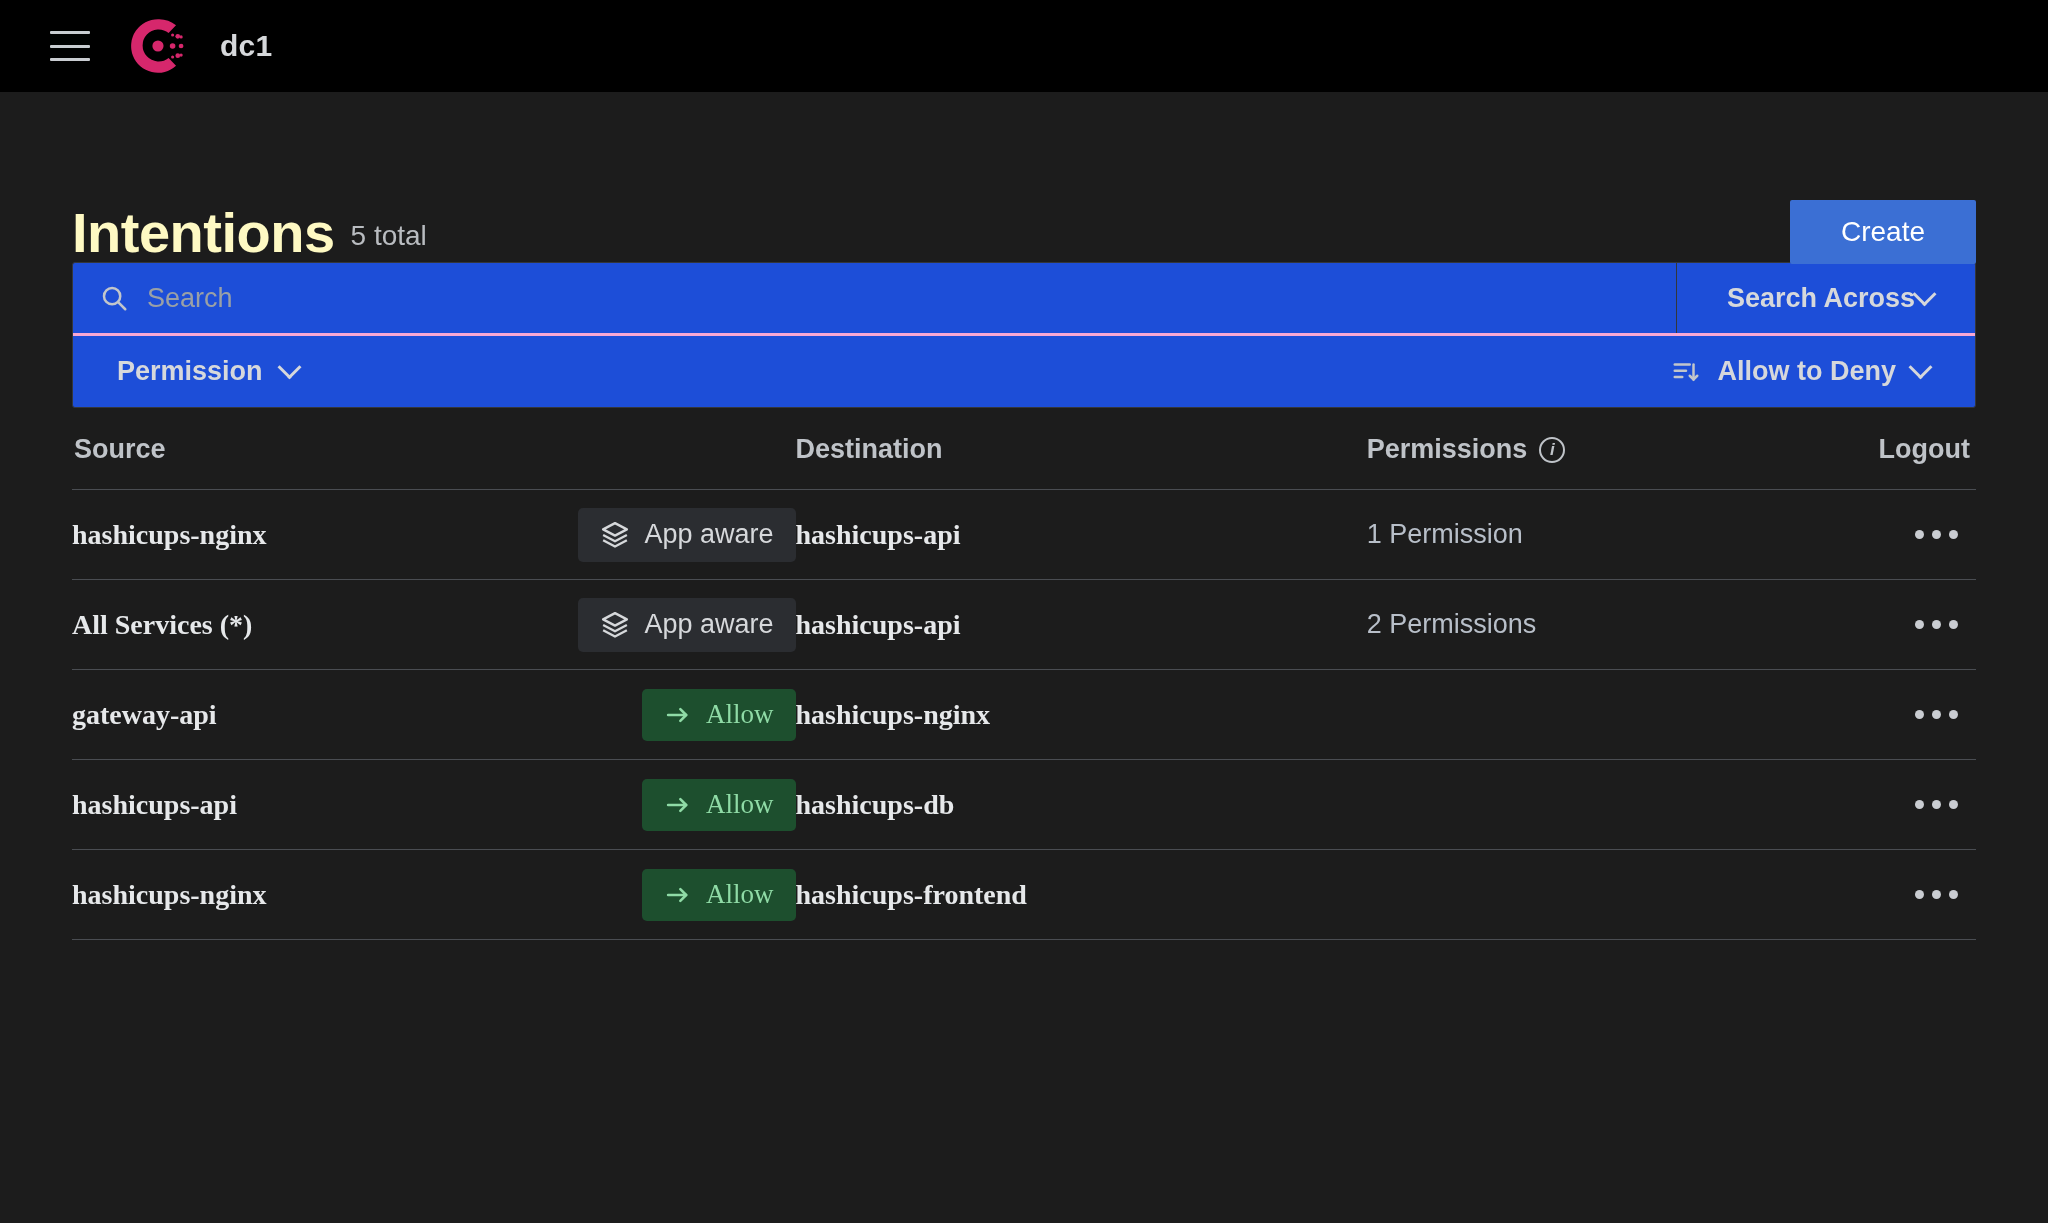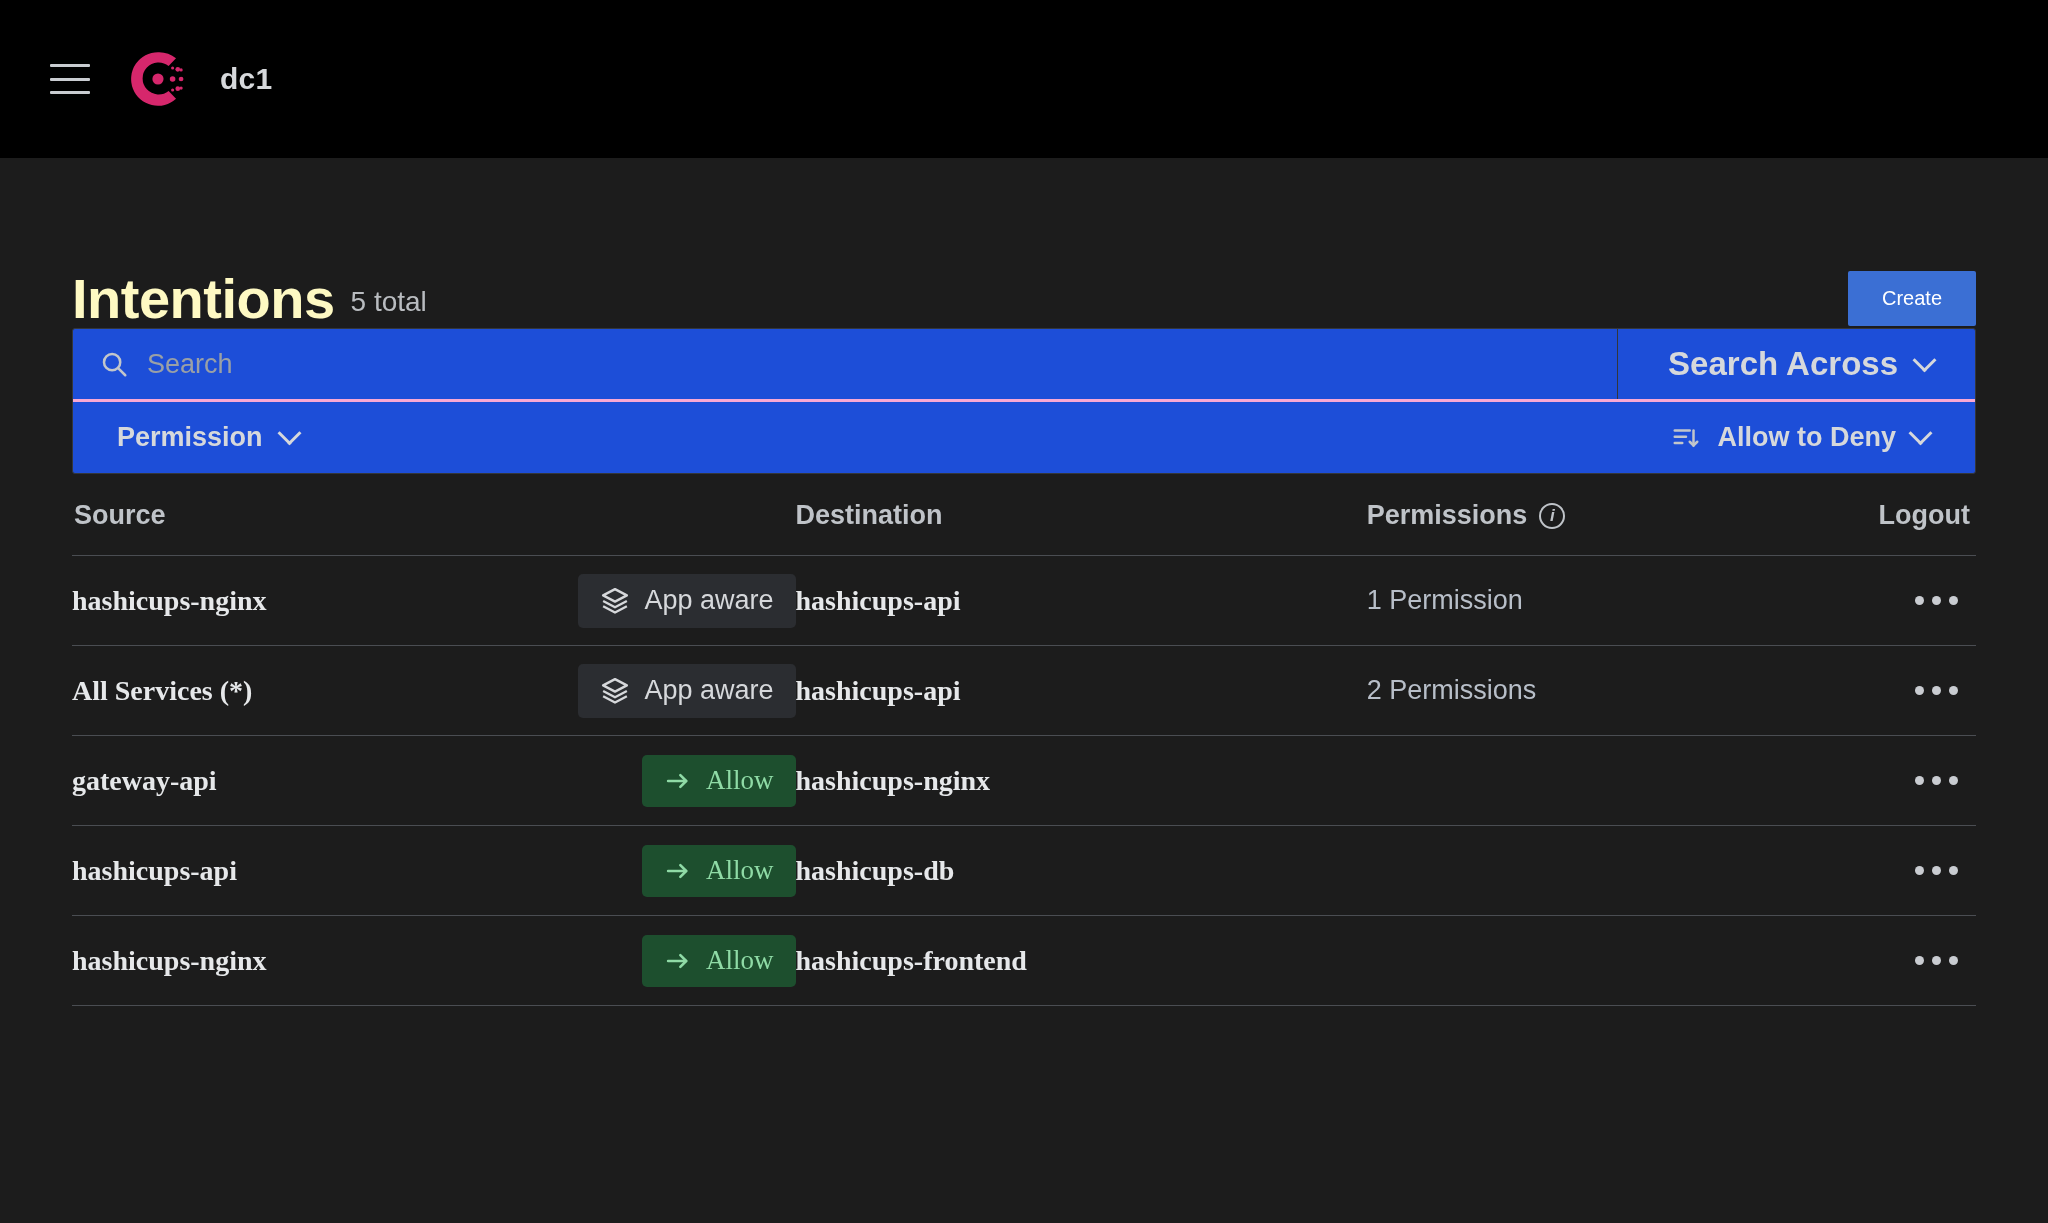--- a/index.html
+++ b/index.html
@@ -5,21 +5,21 @@
   * { box-sizing: border-box; margin: 0; padding: 0; }
   html, body {
     width: 2048px; height: 1223px;
     background: #1c1c1c;
     font-family: "Liberation Sans", sans-serif;
     overflow: hidden;
   }
 
   
   .topnav {
-    height: 158px;
+    height: 92px;
     background: #000000;
     display: flex;
     align-items: center;
     padding: 0 60px 0 50px;
   }
   .hamburger {
     width: 40px; height: 30px;
     display: flex; flex-direction: column; justify-content: space-between;
     cursor: pointer;
     margin-right: 36px;
@@ -67,42 +67,42 @@
     margin-bottom: 4px;
     align-self: flex-end;
     padding-bottom: 6px;
   }
   .create-btn {
     margin-left: auto;
     background: #3b6fd4;
     color: #ffffff;
     border: none;
     border-radius: 2px;
-    font-size: 20px;
+    font-size: 28px;
     font-family: inherit;
-    padding: 16px 34px;
+    padding: 16px 51px;
     cursor: pointer;
   }
 
   
   .filterbar { border: 1px solid #33363b; border-radius: 3px; background: #1d4ed8; }
   .filter-top { display: flex; height: 70px; }
   .search-wrap {
     flex: 1; display: flex; align-items: center; gap: 18px;
     padding: 0 26px; border-right: 1px solid #33363b;
   }
   .search-input {
     flex: 1; background: transparent; border: none; outline: none;
     color: #d6d8db; font-size: 27px; font-family: inherit;
   }
   .search-input::placeholder { color: #9aa0a6; }
   .search-across {
-    display: flex; align-items: center; gap: 18px;
+    display: flex; align-items: center; gap: 1px;
     padding: 0 42px 0 50px;
-    color: #d6d8db; font-size: 33px; font-weight: 600;
+    color: #d6d8db; font-size: 27px; font-weight: 600;
     cursor: pointer;
   }
   .filter-bottom {
     display: flex; align-items: center;
     height: 74px; padding: 0 46px 0 44px;
     border-top: 3px solid #f9a8d4;
     text-align: center;
   }
   .permission-filter {
     display: flex; align-items: center; gap: 18px;

